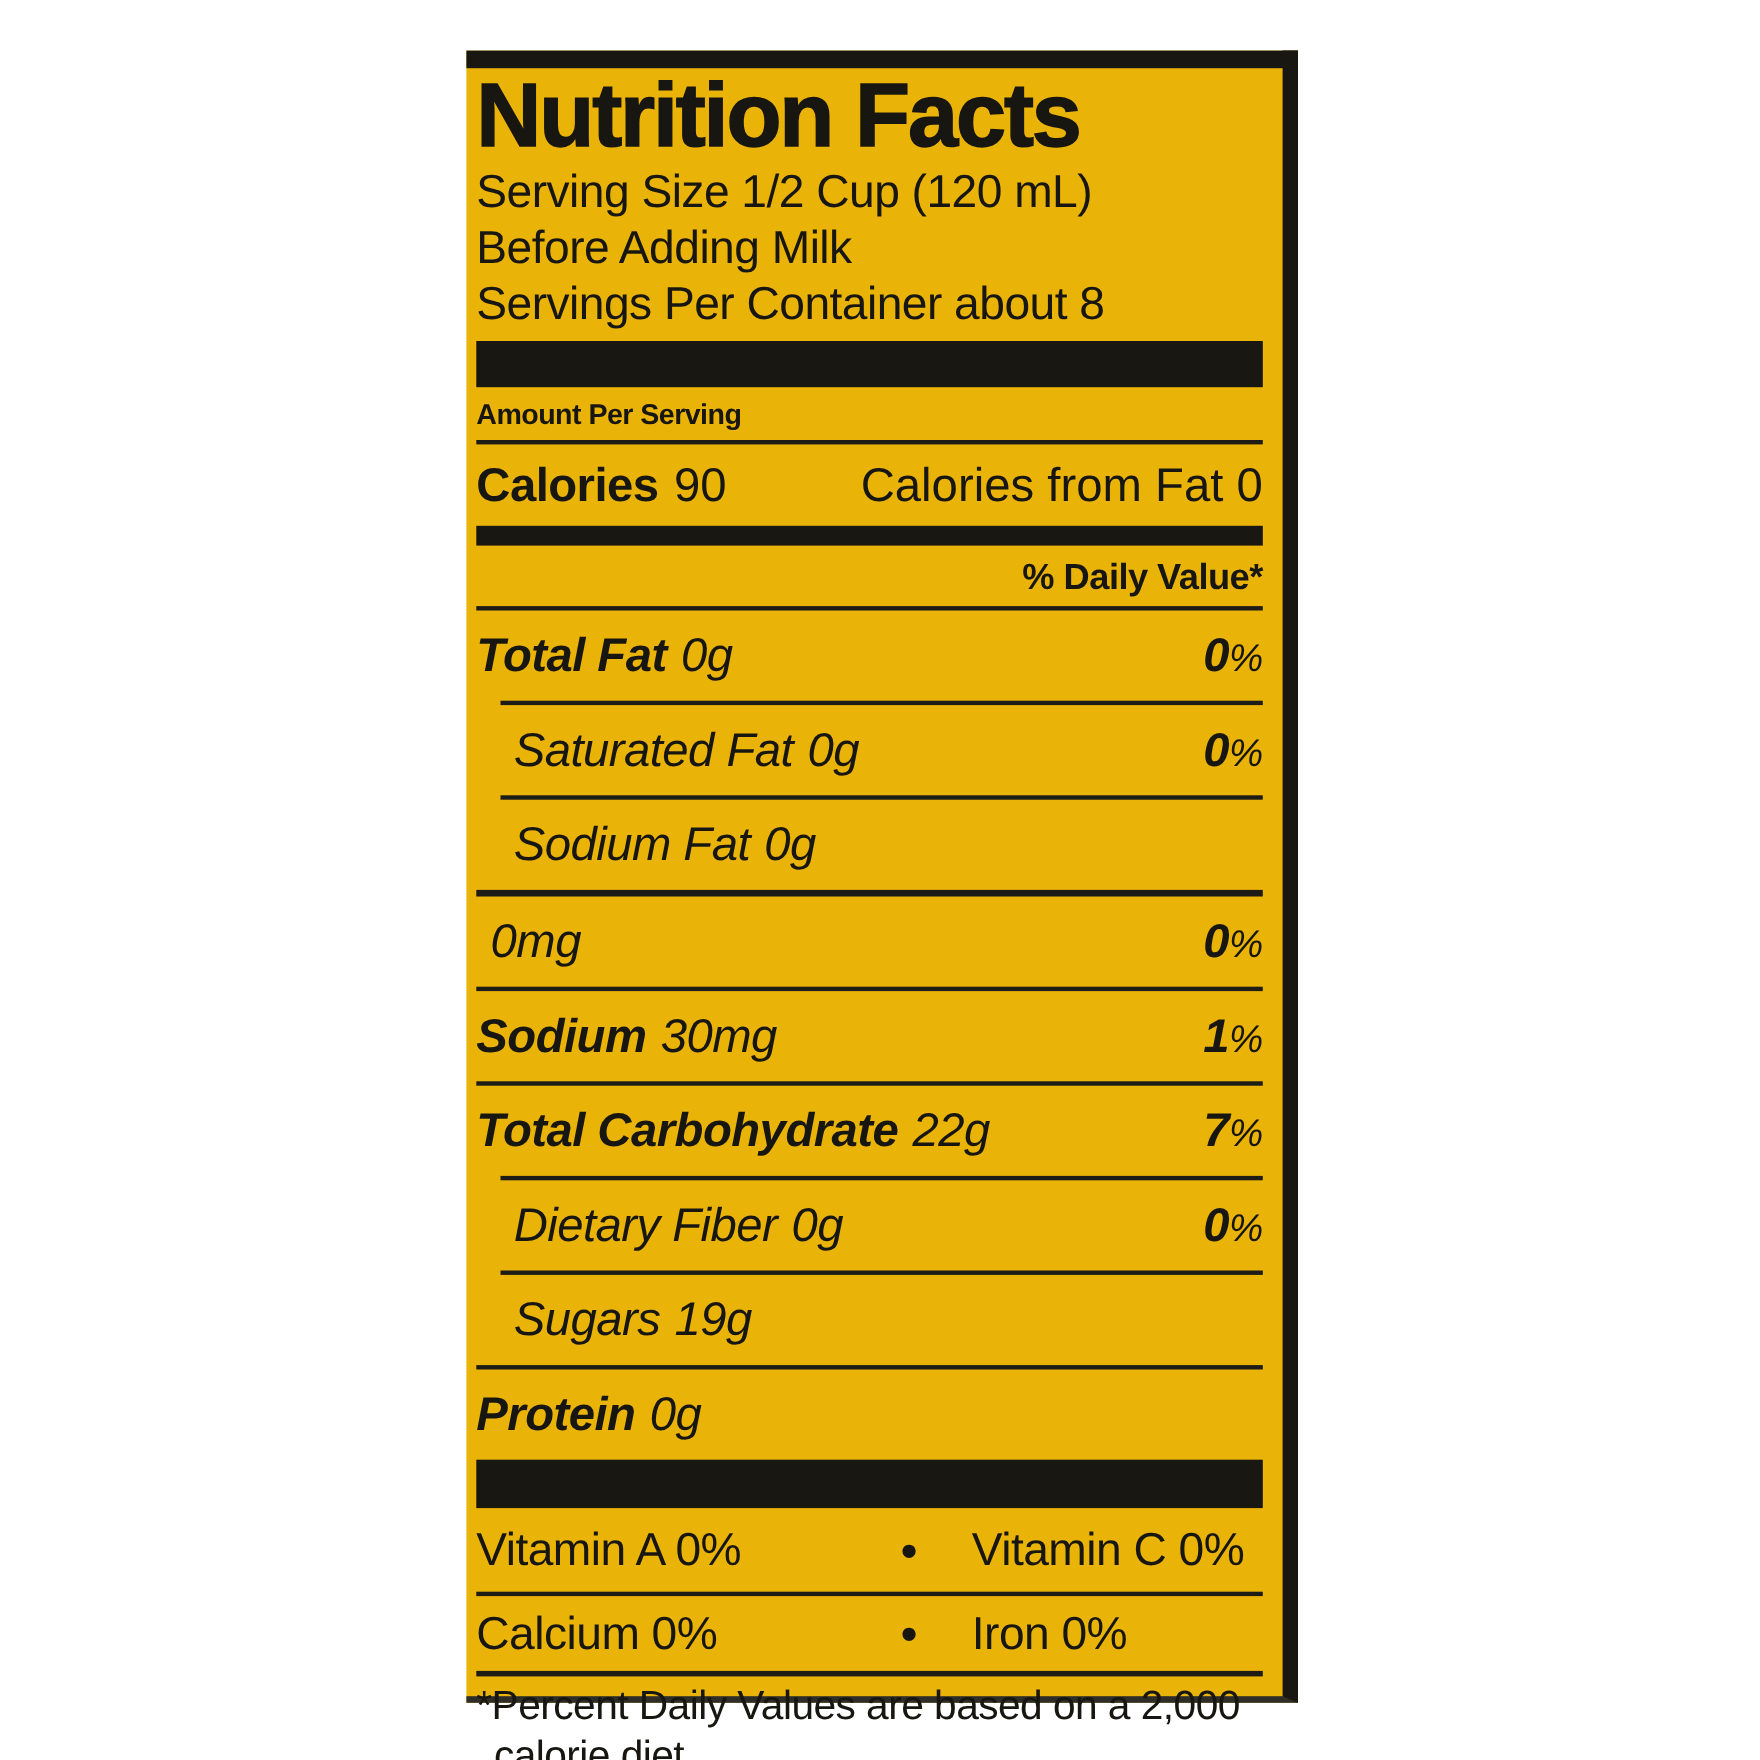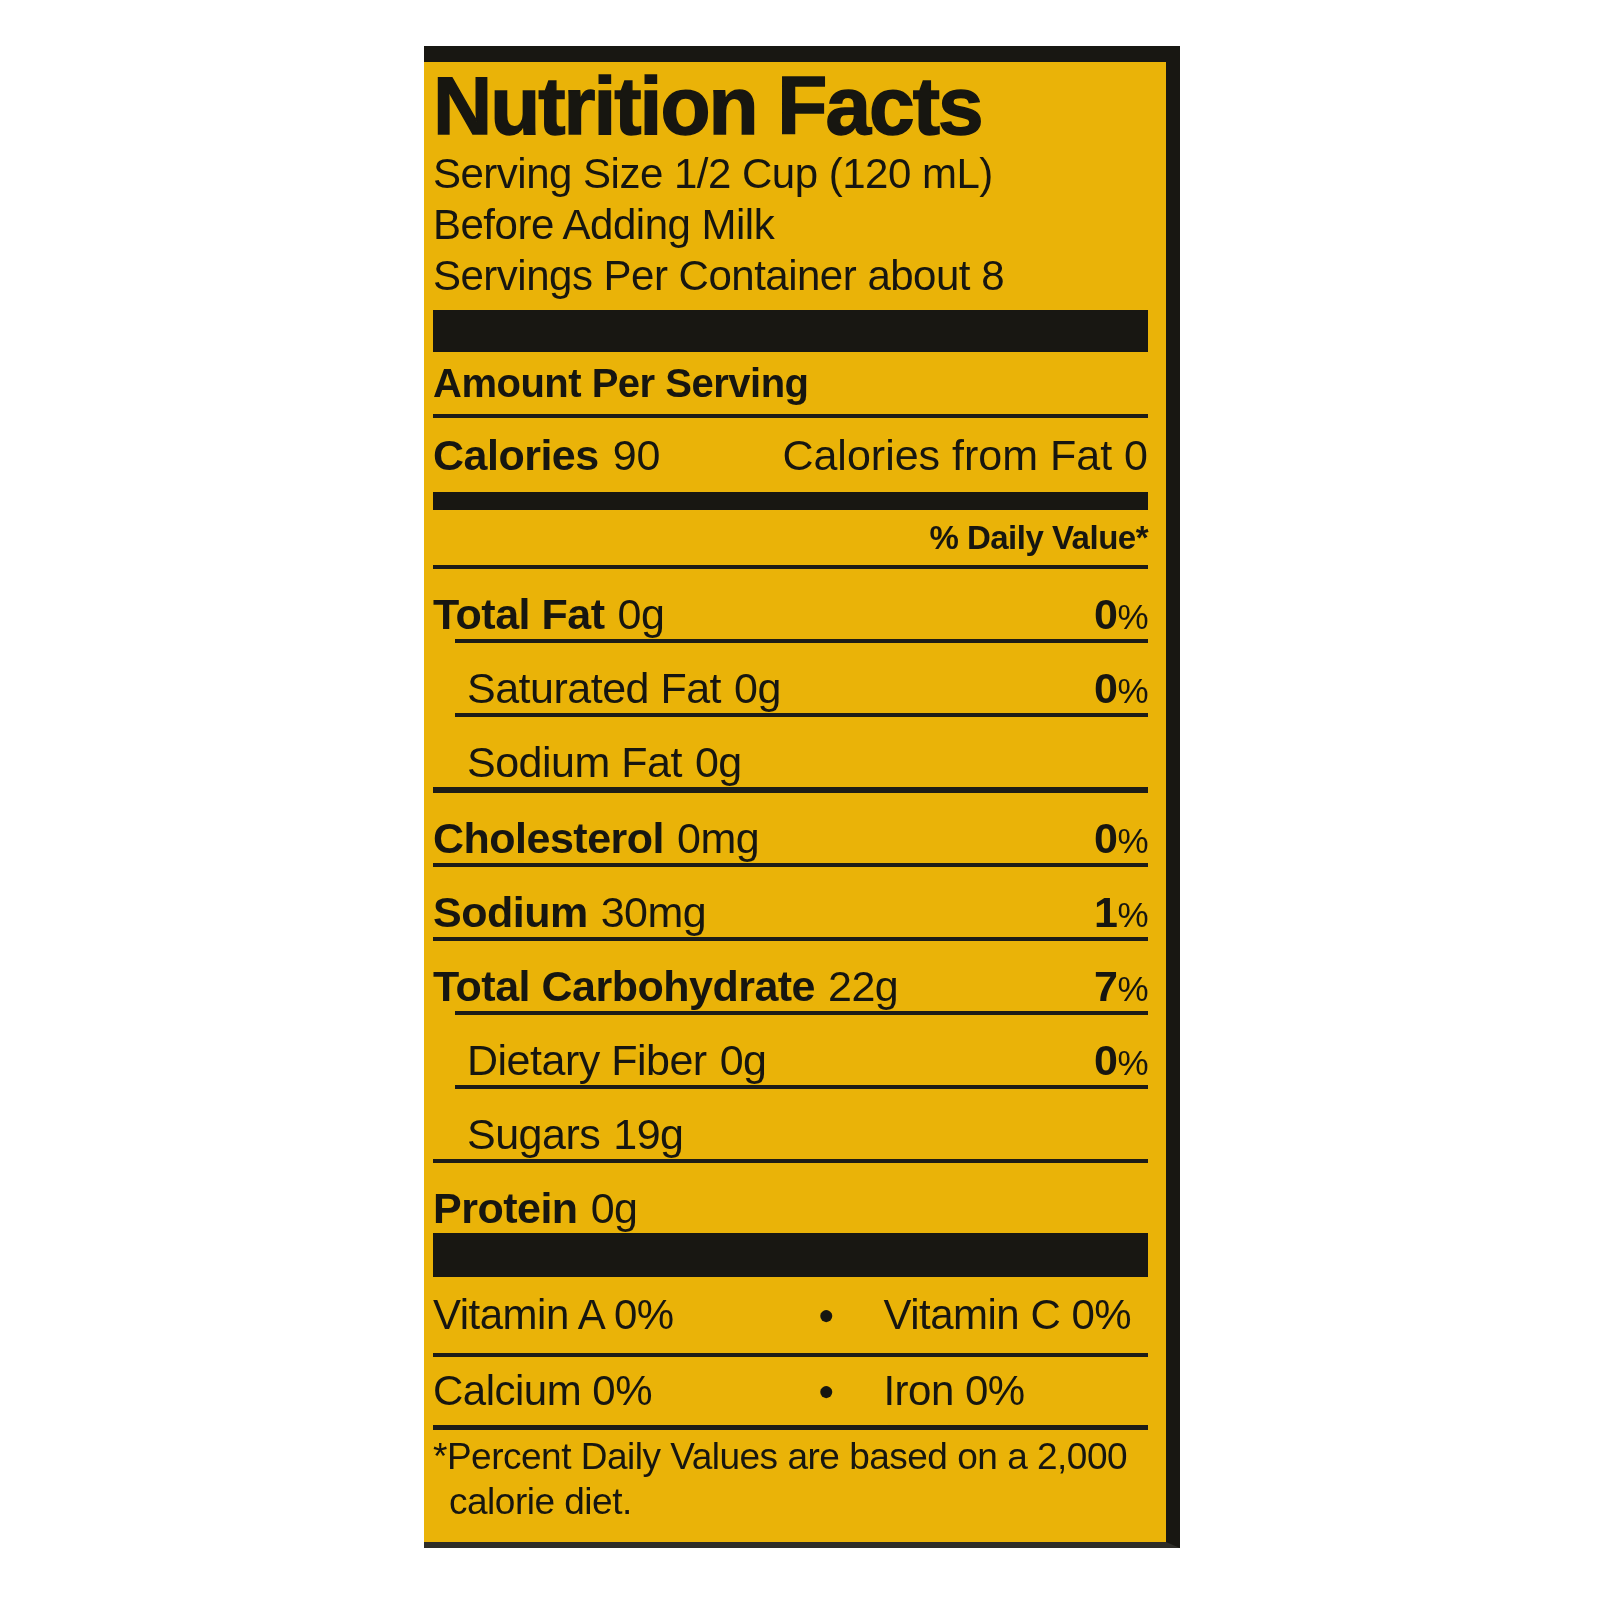--- a/index.html
+++ b/index.html
@@ -37,21 +37,21 @@
     letter-spacing:-0.5px;
   }
   .bar{
     background:#181712;
     margin-top:9px;
   }
   .bar.b1{height:42px;}
   .bar.b2{height:18px; margin-top:0;}
   .bar.b3{height:44px; margin-top:0;}
   .aps{
-    font-size:40px;
+    font-size:26px;
     font-weight:bold;
     padding:9px 0 8px 0;
     letter-spacing:-0.5px;
   }
   .sep{border-top:4px solid #1d1c17;}
   .sep.s6{border-top-width:6px;}
   .sep.ind{margin-left:22px;}
   .sep.s5{border-top-width:5px;}
   .calrow{
     display:flex;
@@ -64,24 +64,25 @@
   .calrow .cv{font-weight:normal; margin-left:14px;}
   .dvh{
     text-align:right;
     font-size:33px;
     font-weight:bold;
     padding:9px 0 8px 0;
     letter-spacing:-0.5px;
   }
   .row{
     display:flex;
-    align-items:flex-end;
-    height:70px;
+    align-items:center;
+    height:82px;
     font-size:43px;
     letter-spacing:-0.5px;
+    font-style:italic;
   }
   .row .nm{font-weight:normal;}
   .row.bold .nm{font-weight:bold;}
   .row.ind{padding-left:34px;}
   .row .amt{margin-left:13px;}
   .row .dv{margin-left:auto;}
   .row .dv b{font-size:43px;}
   .row .dv .pct{font-size:35px; font-weight:normal;}
   .vrow{
     display:grid;
@@ -147,21 +148,20 @@
 
   <div class="sep ind"></div>
   <div class="row ind">
     <span class="nm">Sodium Fat</span>
     <span class="amt">0g</span>
     <span class="dv"><b></b><span class="pct"></span></span>
   </div>
 
   <div class="sep s6"></div>
   <div class="row bold">
-    <span class="nm">Cholesterol</span>
     <span class="amt">0mg</span>
     <span class="dv"><b>0</b><span class="pct">%</span></span>
   </div>
 
   <div class="sep"></div>
   <div class="row bold">
     <span class="nm">Sodium</span>
     <span class="amt">30mg</span>
     <span class="dv"><b>1</b><span class="pct">%</span></span>
   </div>

